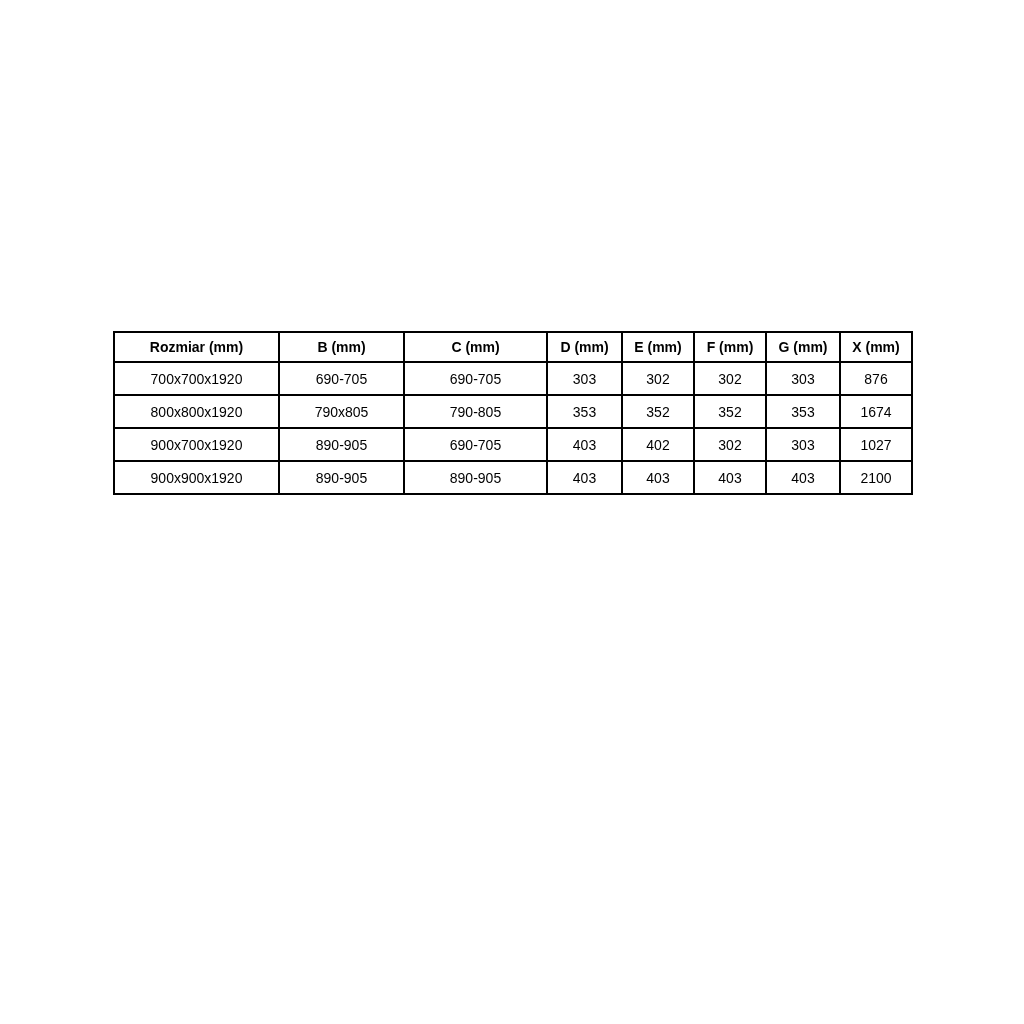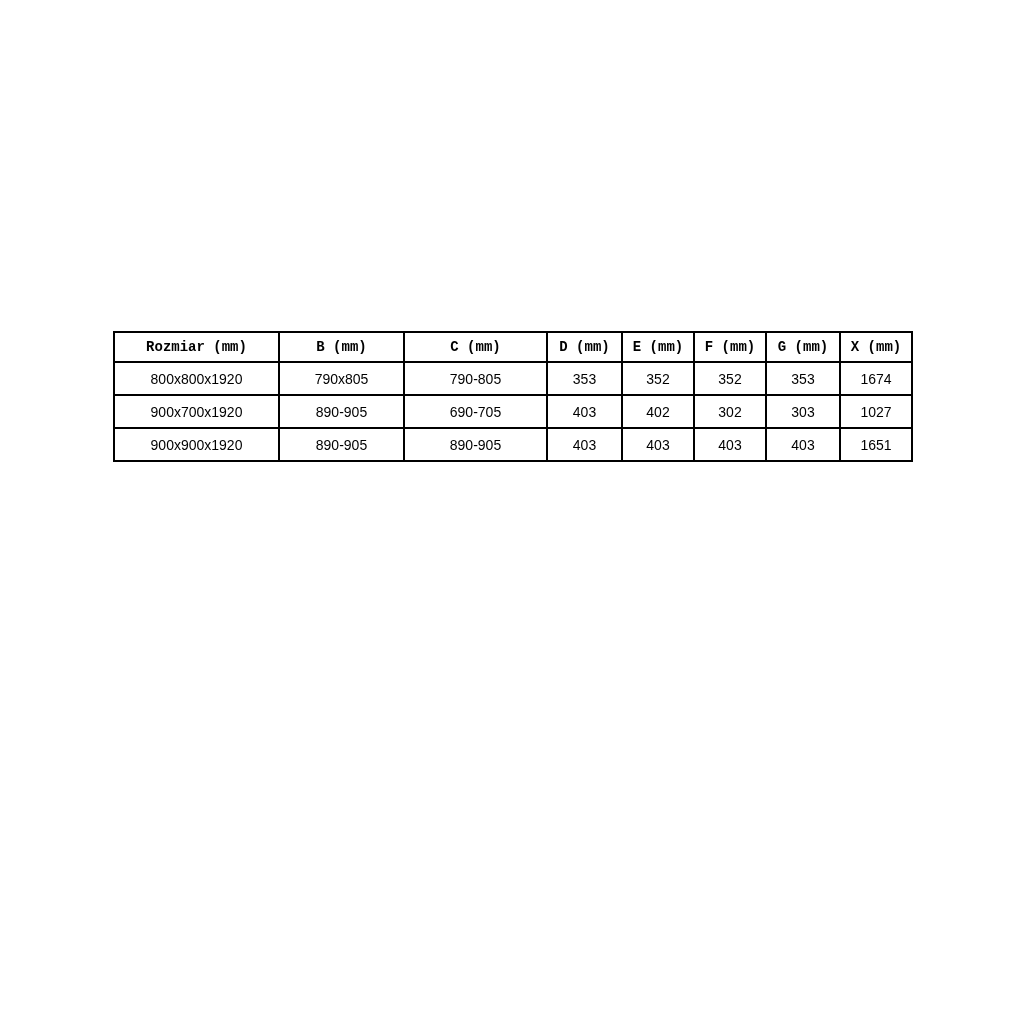--- a/index.html
+++ b/index.html
@@ -31,21 +31,20 @@
     vertical-align: middle;
     padding: 0;
     color: #000000;
     font-size: 14px;
     overflow: hidden;
     white-space: nowrap;
   }
   table.spec-table th {
     height: 28px;
     font-weight: bold;
-    font-family: Liberation Mono, monospace;
   }
   table.spec-table td {
     height: 31px;
     font-weight: normal;
   }
 </style>
 </head>
 <body>
 
 <div class="page">
@@ -67,20 +66,30 @@
           <th>C (mm)</th>
           <th>D (mm)</th>
           <th>E (mm)</th>
           <th>F (mm)</th>
           <th>G (mm)</th>
           <th>X (mm)</th>
         </tr>
     </thead>
     <tbody>
         <tr>
+          <td>700x700x1920</td>
+          <td>690-705</td>
+          <td>690-705</td>
+          <td>303</td>
+          <td>302</td>
+          <td>302</td>
+          <td>303</td>
+          <td>876</td>
+        </tr>
+        <tr>
           <td>800x800x1920</td>
           <td>790x805</td>
           <td>790-805</td>
           <td>353</td>
           <td>352</td>
           <td>352</td>
           <td>353</td>
           <td>1674</td>
         </tr>
         <tr>
@@ -94,17 +103,17 @@
           <td>1027</td>
         </tr>
         <tr>
           <td>900x900x1920</td>
           <td>890-905</td>
           <td>890-905</td>
           <td>403</td>
           <td>403</td>
           <td>403</td>
           <td>403</td>
-          <td>1651</td>
+          <td>2100</td>
         </tr>
       </tbody>
   </table>
 </div>
 
 </body></html>

